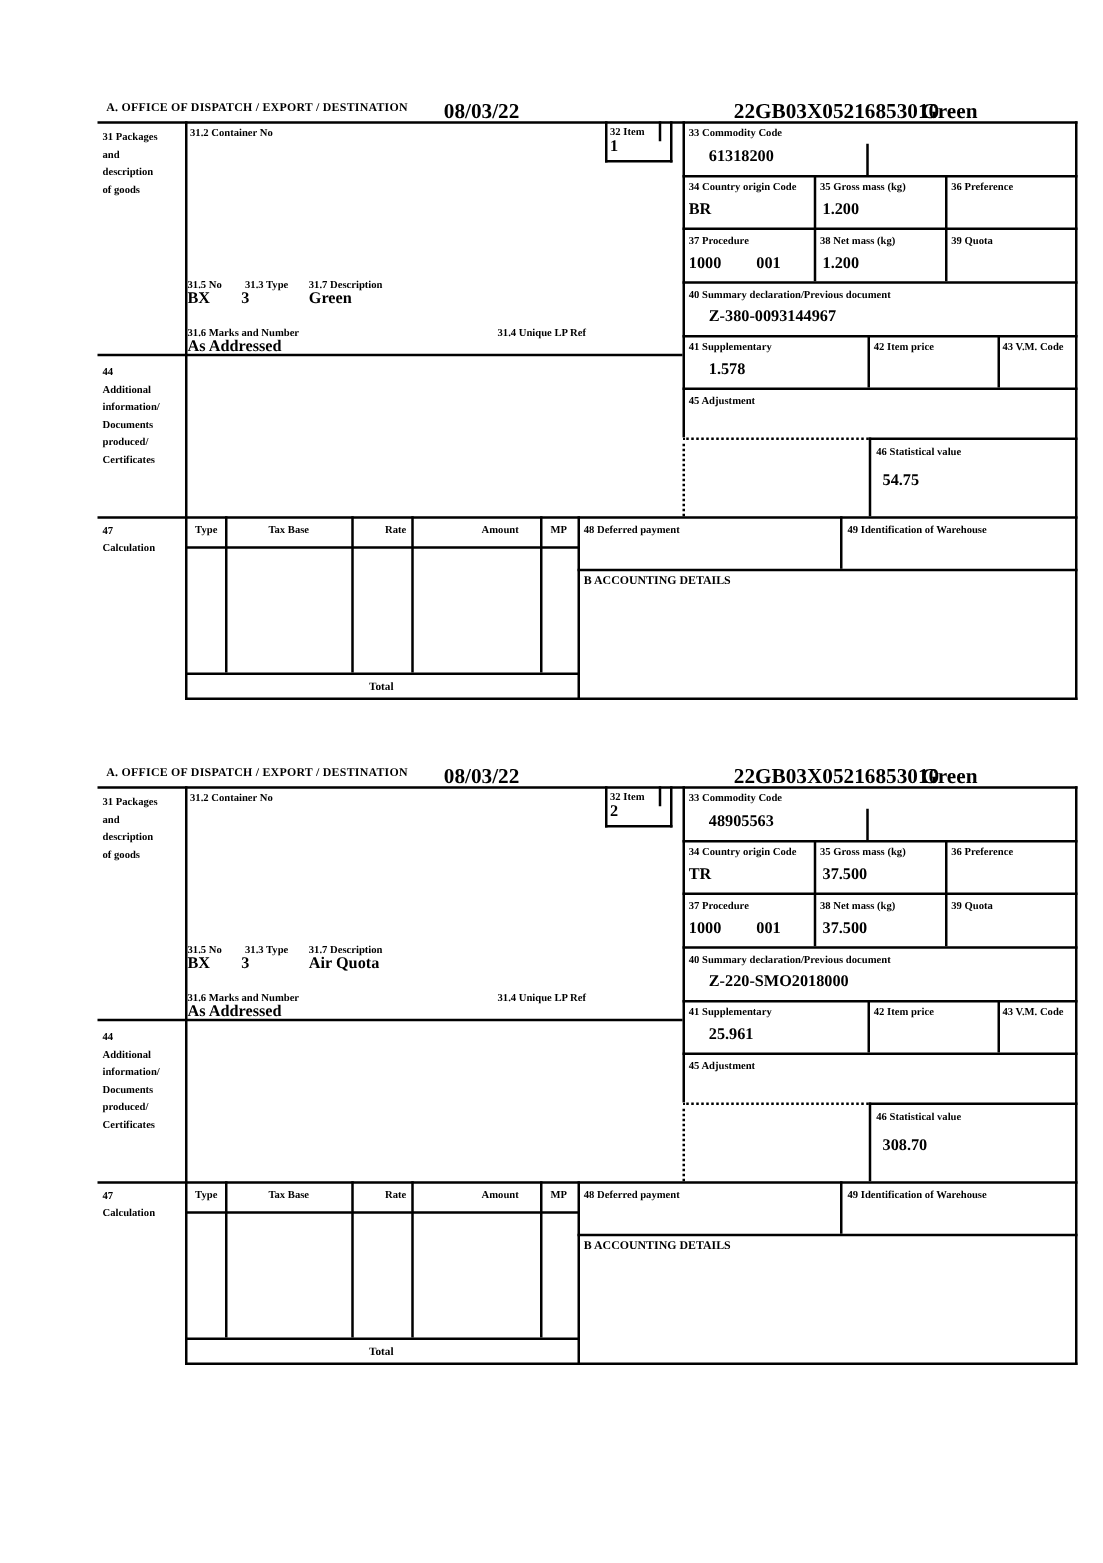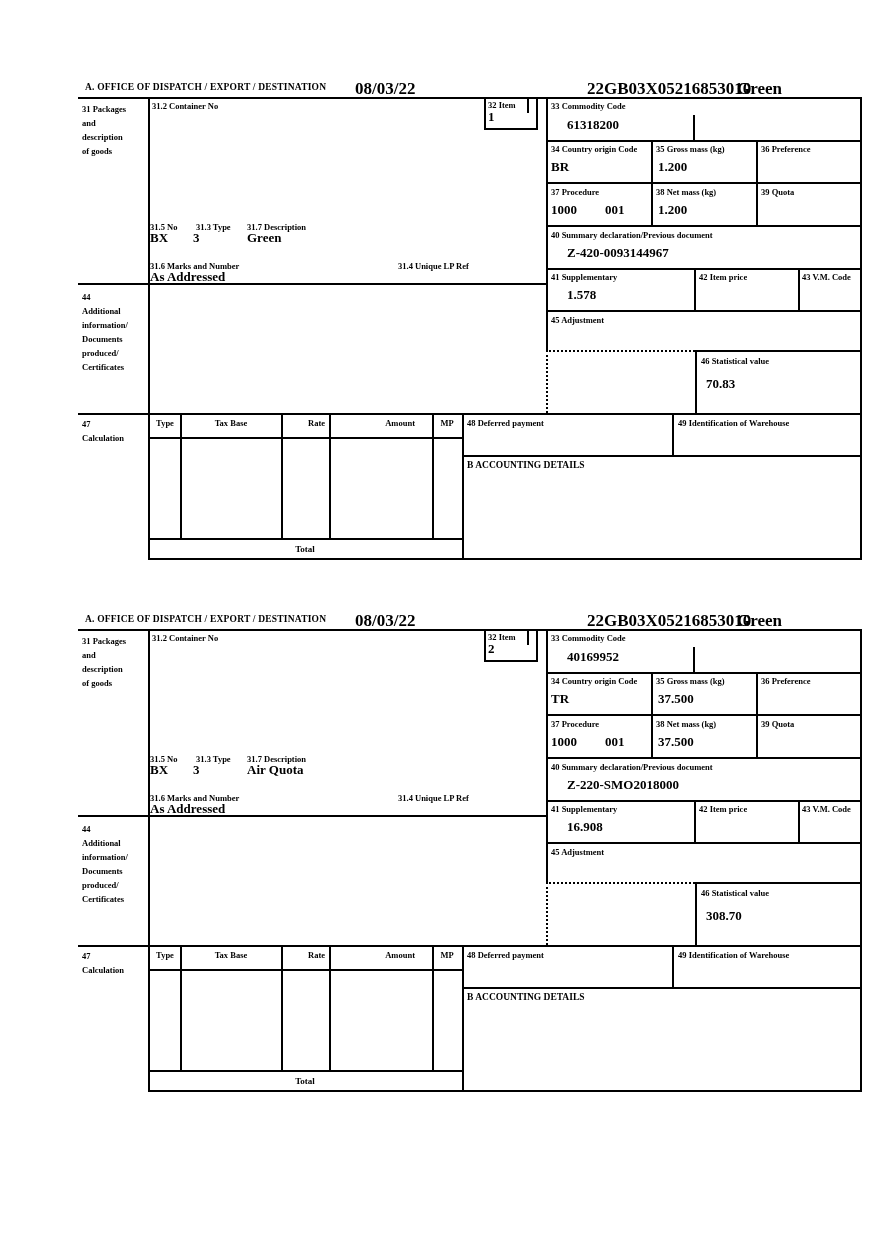--- a/index.html
+++ b/index.html
@@ -101,31 +101,31 @@
   <div class="lbl" style="left:761px;top:64px;">36 Preference</div>
 
   <div class="lbl" style="left:551px;top:107px;">37 Procedure</div>
   <div class="val" style="left:551px;top:123px;">1000</div>
   <div class="val" style="left:605px;top:123px;">001</div>
   <div class="lbl" style="left:656px;top:107px;">38 Net mass (kg)</div>
   <div class="val" style="left:658px;top:123px;">1.200</div>
   <div class="lbl" style="left:761px;top:107px;">39 Quota</div>
 
   <div class="lbl" style="left:551px;top:150px;">40 Summary declaration/Previous document</div>
-  <div class="val" style="left:567px;top:166px;">Z-420-0093144967</div>
+  <div class="val" style="left:567px;top:166px;">Z-380-0093144967</div>
 
   <div class="lbl" style="left:551px;top:192px;">41 Supplementary</div>
   <div class="val" style="left:567px;top:208px;">1.578</div>
   <div class="lbl" style="left:699px;top:192px;">42 Item price</div>
   <div class="lbl" style="left:802px;top:192px;">43 V.M. Code</div>
 
   <div class="lbl" style="left:551px;top:235px;">45 Adjustment</div>
 
   <div class="lbl" style="left:701px;top:276px;">46 Statistical value</div>
-  <div class="val" style="left:706px;top:297px;">70.83</div>
+  <div class="val" style="left:706px;top:297px;">54.75</div>
 
   <div class="ln" style="left:180px;top:333px;width:2px;height:125px;"></div>
   <div class="ln" style="left:281px;top:333px;width:2px;height:125px;"></div>
   <div class="ln" style="left:329px;top:333px;width:2px;height:125px;"></div>
   <div class="ln" style="left:432px;top:333px;width:2px;height:125px;"></div>
   <div class="ln" style="left:462px;top:333px;width:2px;height:147px;"></div>
   <div class="ln" style="left:148px;top:357px;width:316px;height:2px;"></div>
   <div class="ln" style="left:148px;top:458px;width:316px;height:2px;"></div>
   <div class="cell-hd" style="left:150px;top:338px;width:30px;text-align:center;">Type</div>
   <div class="cell-hd" style="left:182px;top:338px;width:98px;text-align:center;">Tax Base</div>
@@ -206,40 +206,40 @@
   <div class="dot-h" style="left:546px;top:270px;width:149px;"></div>
   <div class="ln" style="left:695px;top:270px;width:167px;height:2px;"></div>
   <div class="ln" style="left:695px;top:270px;width:2px;height:63px;"></div>
   <div class="ln" style="left:693px;top:35px;width:2px;height:25px;"></div>
   <div class="ln" style="left:651px;top:60px;width:2px;height:85px;"></div>
   <div class="ln" style="left:756px;top:60px;width:2px;height:85px;"></div>
   <div class="ln" style="left:694px;top:188px;width:2px;height:42px;"></div>
   <div class="ln" style="left:798px;top:188px;width:2px;height:42px;"></div>
 
   <div class="lbl" style="left:551px;top:21px;">33 Commodity Code</div>
-  <div class="val" style="left:567px;top:38px;">40169952</div>
+  <div class="val" style="left:567px;top:38px;">48905563</div>
 
   <div class="lbl" style="left:551px;top:64px;">34 Country origin Code</div>
   <div class="val" style="left:551px;top:80px;">TR</div>
   <div class="lbl" style="left:656px;top:64px;">35 Gross mass (kg)</div>
   <div class="val" style="left:658px;top:80px;">37.500</div>
   <div class="lbl" style="left:761px;top:64px;">36 Preference</div>
 
   <div class="lbl" style="left:551px;top:107px;">37 Procedure</div>
   <div class="val" style="left:551px;top:123px;">1000</div>
   <div class="val" style="left:605px;top:123px;">001</div>
   <div class="lbl" style="left:656px;top:107px;">38 Net mass (kg)</div>
   <div class="val" style="left:658px;top:123px;">37.500</div>
   <div class="lbl" style="left:761px;top:107px;">39 Quota</div>
 
   <div class="lbl" style="left:551px;top:150px;">40 Summary declaration/Previous document</div>
   <div class="val" style="left:567px;top:166px;">Z-220-SMO2018000</div>
 
   <div class="lbl" style="left:551px;top:192px;">41 Supplementary</div>
-  <div class="val" style="left:567px;top:208px;">16.908</div>
+  <div class="val" style="left:567px;top:208px;">25.961</div>
   <div class="lbl" style="left:699px;top:192px;">42 Item price</div>
   <div class="lbl" style="left:802px;top:192px;">43 V.M. Code</div>
 
   <div class="lbl" style="left:551px;top:235px;">45 Adjustment</div>
 
   <div class="lbl" style="left:701px;top:276px;">46 Statistical value</div>
   <div class="val" style="left:706px;top:297px;">308.70</div>
 
   <div class="ln" style="left:180px;top:333px;width:2px;height:125px;"></div>
   <div class="ln" style="left:281px;top:333px;width:2px;height:125px;"></div>

